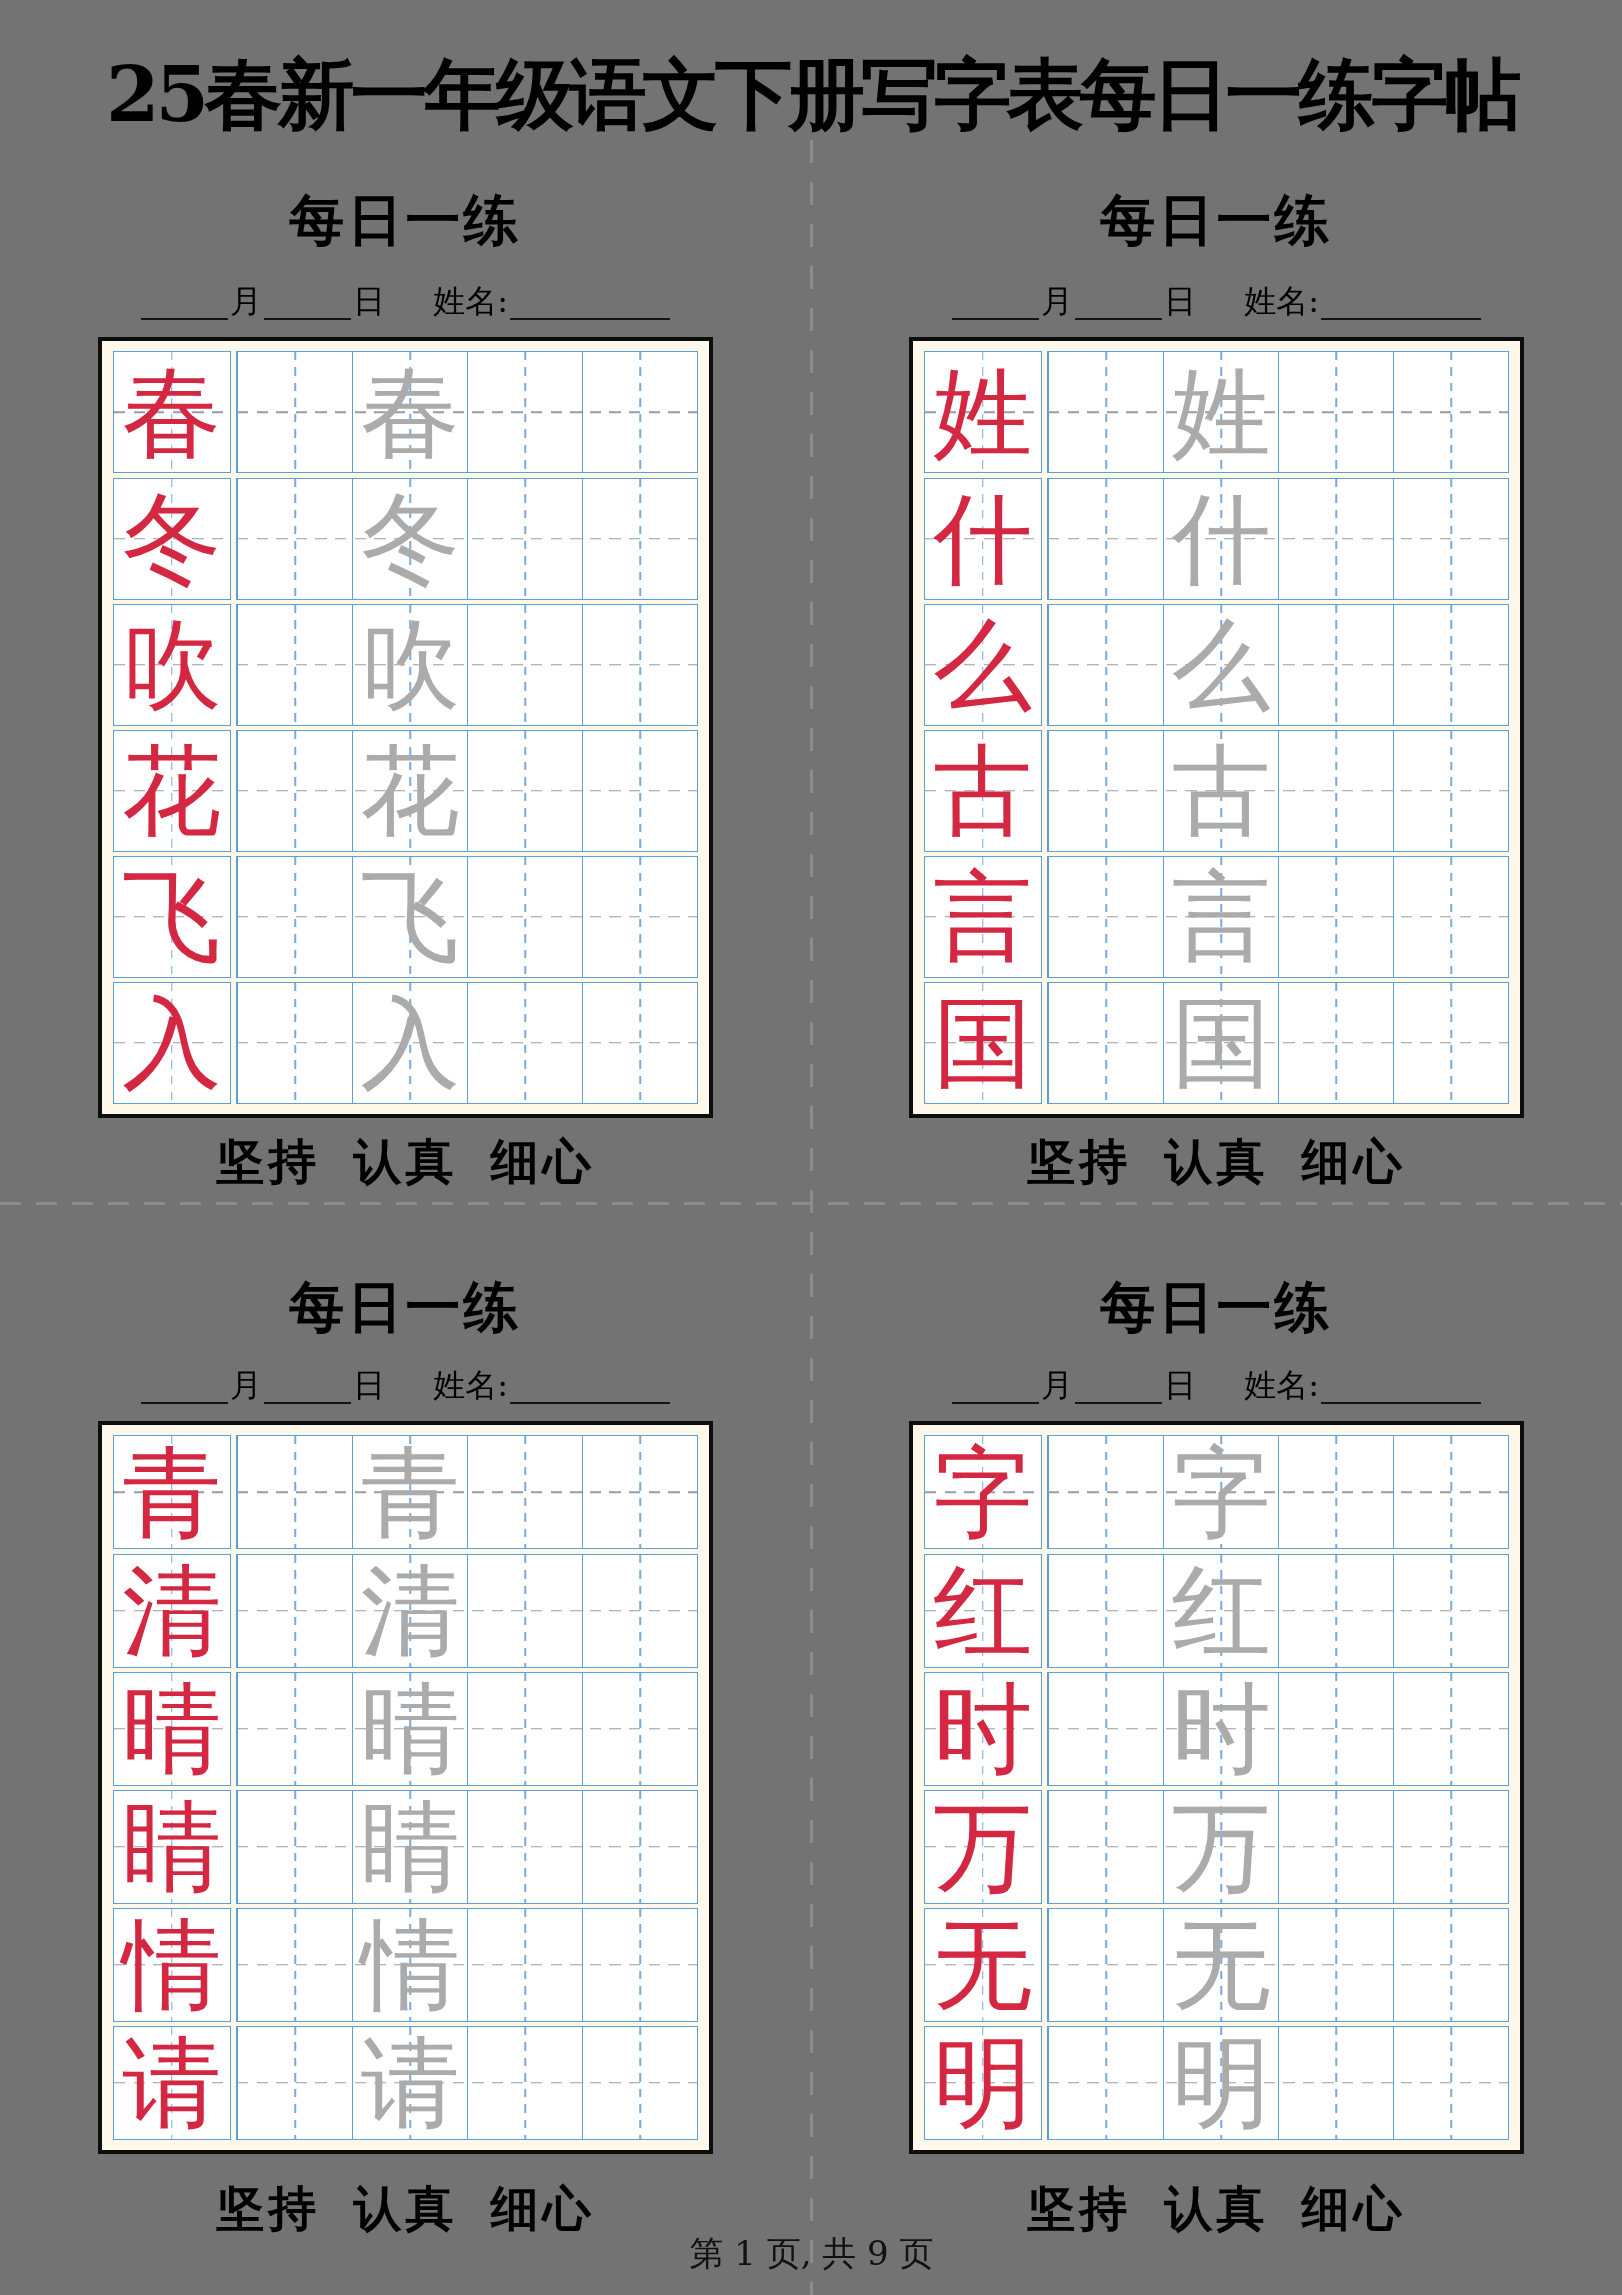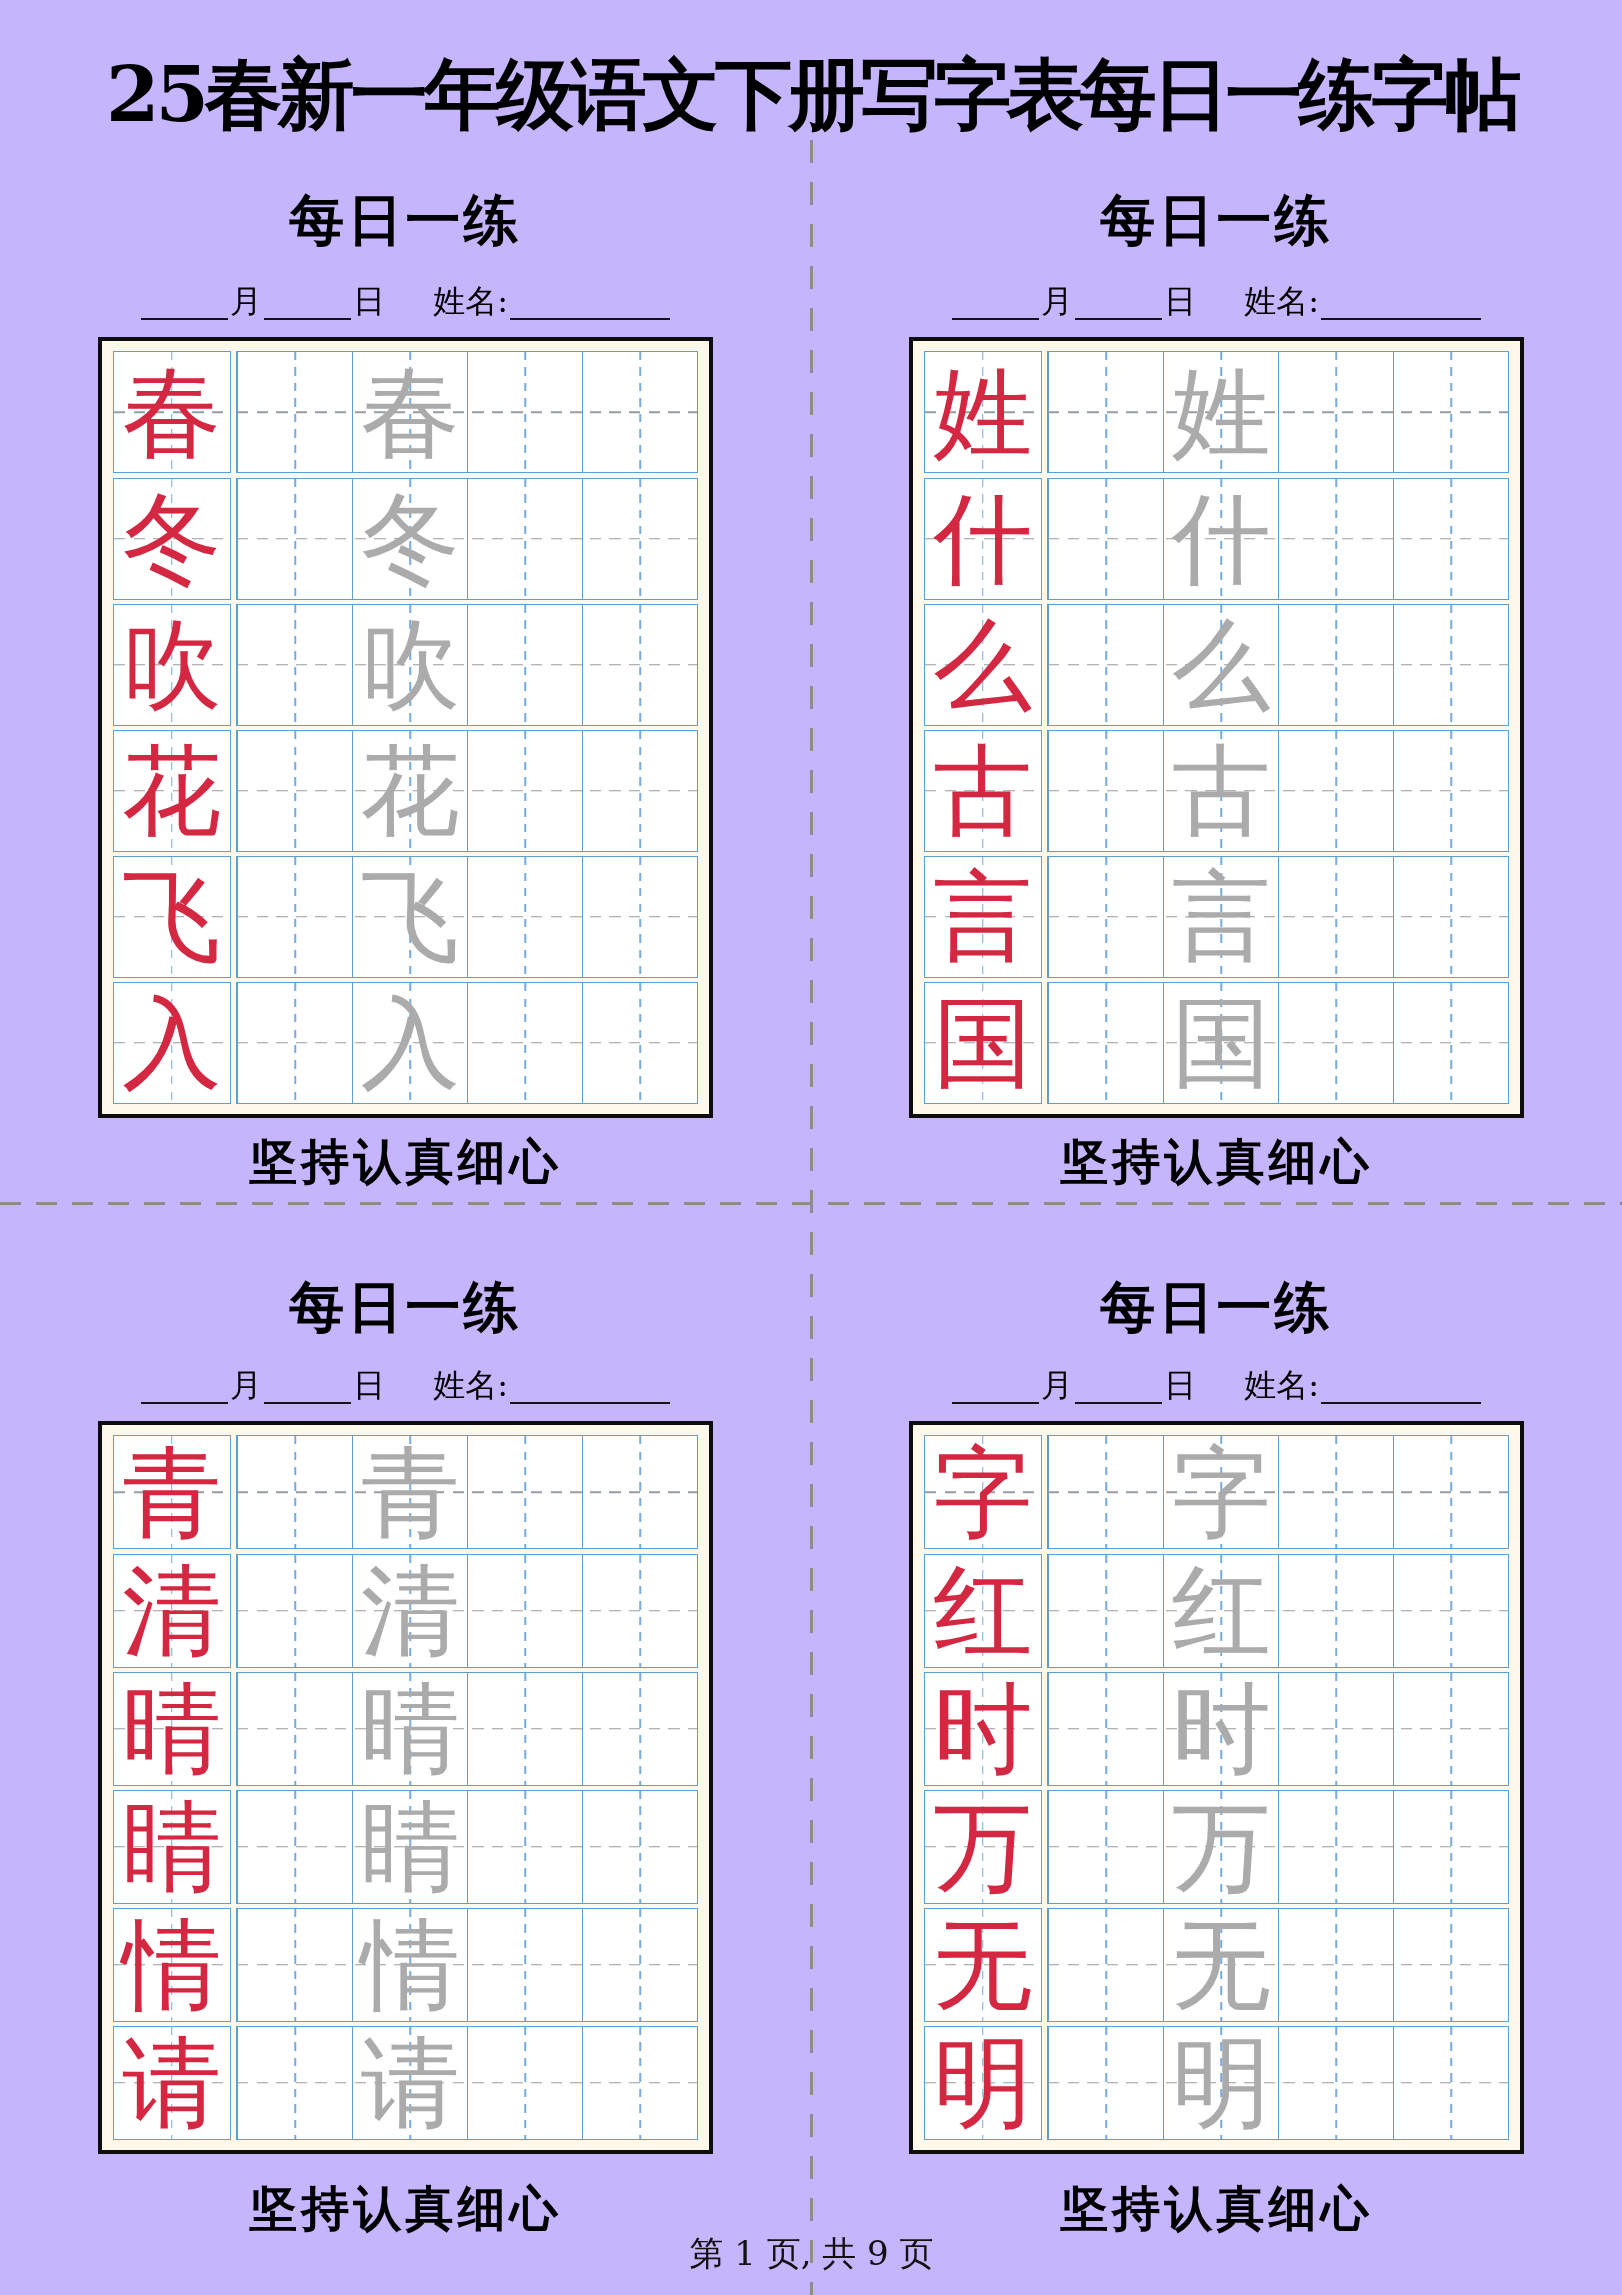--- a/index.html
+++ b/index.html
@@ -1,17 +1,17 @@
 <!DOCTYPE html>
 <html style="font-size:8.2px"><head>
 <meta charset="utf-8">
 <style>
   html, body { margin:0; padding:0; background:#ffffff; }
   .page {
-    position:relative; width:1623px; height:2295px; background:#c4b5fd;
+    position:relative; width:1623px; height:2295px; background:#737373;
     overflow:hidden; font-family:"DejaVu Serif", serif; color:#000;
   }
   .title {
     position:absolute; top:44px; left:0; width:100%;
     text-align:center; font-size:77px; font-weight:900;
     letter-spacing:-4.1px; color:#000; white-space:nowrap;
   }
   .fold-v {
     position:absolute; left:810px; top:140px; width:3.1px; height:2155px;
     background:repeating-linear-gradient(180deg,#8c8c8c 0 23px,transparent 23px 42px);
@@ -75,21 +75,21 @@
   }
   .gchar {
     position:absolute; inset:0; display:flex; align-items:center;
     justify-content:center; font-size:99px; line-height:1; z-index:2;
     font-family:"DejaVu Serif", serif;
   }
   .gchar.red  { color:#d32742; }
   .gchar.gray { color:#ababab; }
 
   .motto {
-    margin-top:11.3px; display:flex; font-size:48px;
+    margin-top:11.3px; display:flex; gap:33px; font-size:48px;
     font-weight:700; letter-spacing:4.1px; color:#000;
   }
   .q-bottom .motto { margin-top:23px; }
 
   .footer {
     position:absolute; top:2231px; left:0; width:100%;
     text-align:center; font-size:34px; color:#111; z-index:2;
   }
 </style>
 </head>

